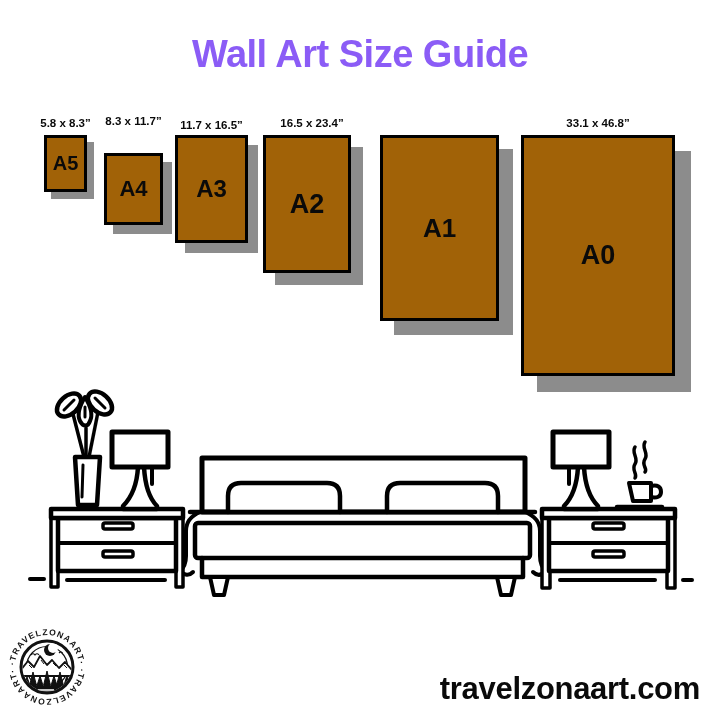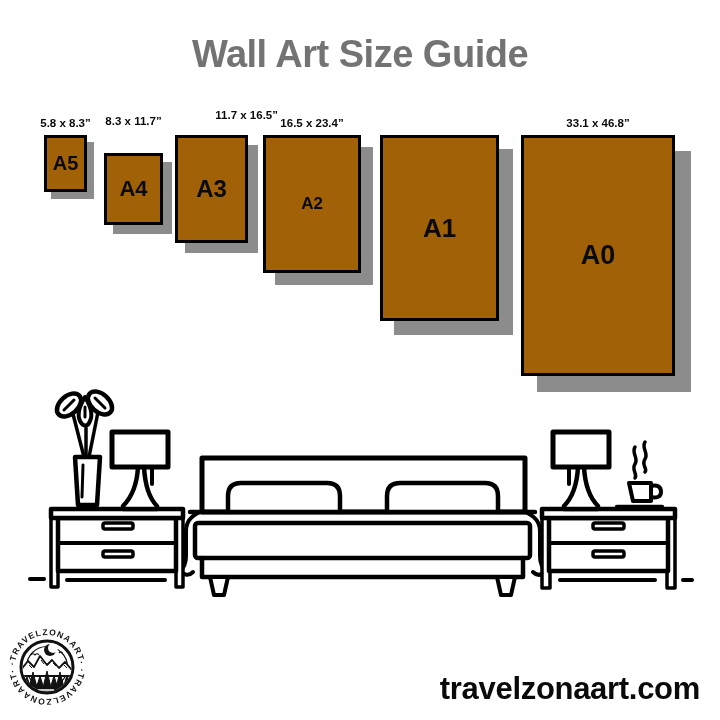--- a/index.html
+++ b/index.html
@@ -2,39 +2,39 @@
 <html><head>
 <meta charset="utf-8">
 <style>
   html,body{margin:0;padding:0;background:#fff;}
   .canvas{
     position:relative;width:720px;height:720px;background:#ffffff;overflow:hidden;
     font-family:"Liberation Sans","DejaVu Sans",sans-serif;color:#0a0a0a;
   }
   .title{
     position:absolute;top:33px;left:0;width:720px;text-align:center;
-    font-size:38px;font-weight:bold;letter-spacing:-0.5px;color:#737373;
+    font-size:38px;font-weight:bold;letter-spacing:-0.5px;color:#8b5cf6;
   }
   
   .paper{
     position:absolute;background:#a16207;border:3px solid #000;
     display:flex;align-items:center;justify-content:center;
     font-weight:bold;color:#0a0a0a;box-sizing:border-box;
   }
   .size-label{
     position:absolute;height:14px;font-size:11.5px;font-weight:bold;
     text-align:center;color:#0a0a0a;white-space:nowrap;
   }
   .p-a5{left:44px;top:135px;width:43px;height:57px;font-size:20px;box-shadow:7px 7px 0 #8c8c8c;}
   .l-a5{left:14px;top:117px;width:103px;}
   .p-a4{left:104px;top:153px;width:59px;height:72px;font-size:22px;box-shadow:9px 9px 0 #8c8c8c;}
   .l-a4{left:74px;top:115px;width:119px;}
   .p-a3{left:175px;top:135px;width:73px;height:108px;font-size:24px;box-shadow:10px 10px 0 #8c8c8c;}
-  .l-a3{left:145px;top:109px;width:133px;text-align:right;}
-  .p-a2{left:263px;top:135px;width:98px;height:138px;font-size:17px;box-shadow:12px 12px 0 #8c8c8c;text-align:center;}
+  .l-a3{left:145px;top:119px;width:133px;}
+  .p-a2{left:263px;top:135px;width:88px;height:138px;font-size:27px;box-shadow:12px 12px 0 #8c8c8c;text-align:center;}
   .l-a2{left:233px;top:117px;width:158px;}
   .p-a1{left:380px;top:135px;width:119px;height:186px;font-size:26px;box-shadow:14px 14px 0 #8c8c8c;}
   .l-a1{left:350px;top:117px;width:179px;}
   .p-a0{left:521px;top:135px;width:154px;height:241px;font-size:27px;box-shadow:16px 16px 0 #8c8c8c;}
   .l-a0{left:491px;top:117px;width:214px;}
   
   .scene{position:absolute;left:0;top:0;width:720px;height:720px;}
   
   .logo{position:absolute;left:2px;top:622px;width:90px;height:90px;}
   .website{

